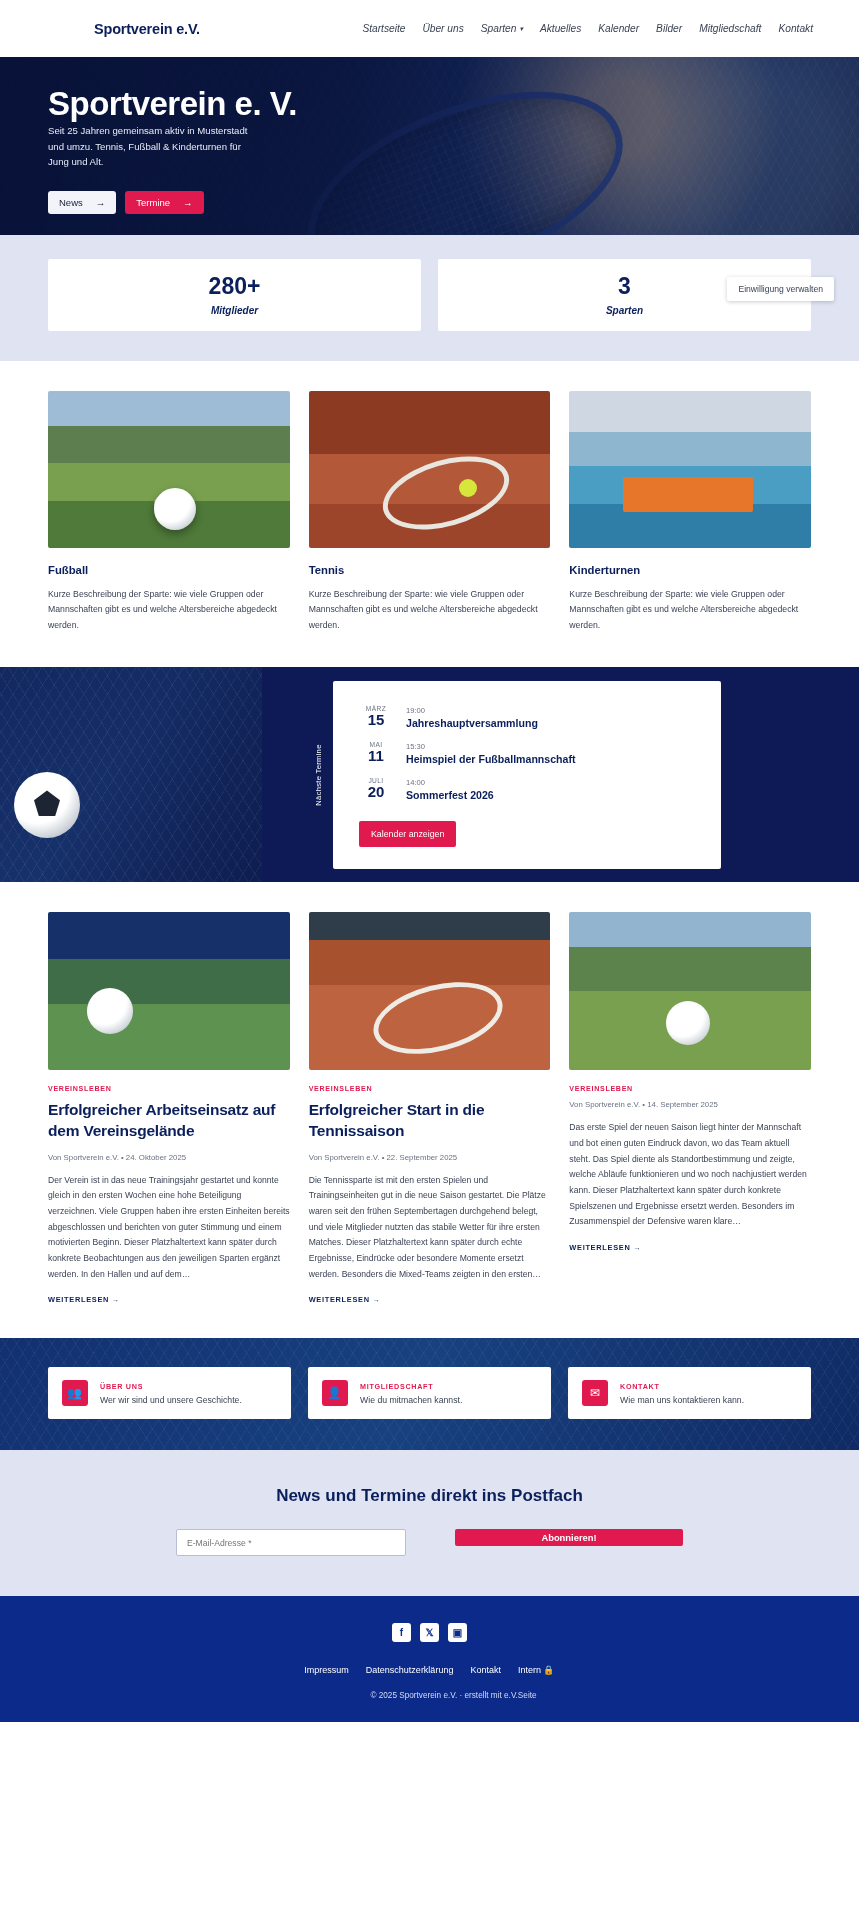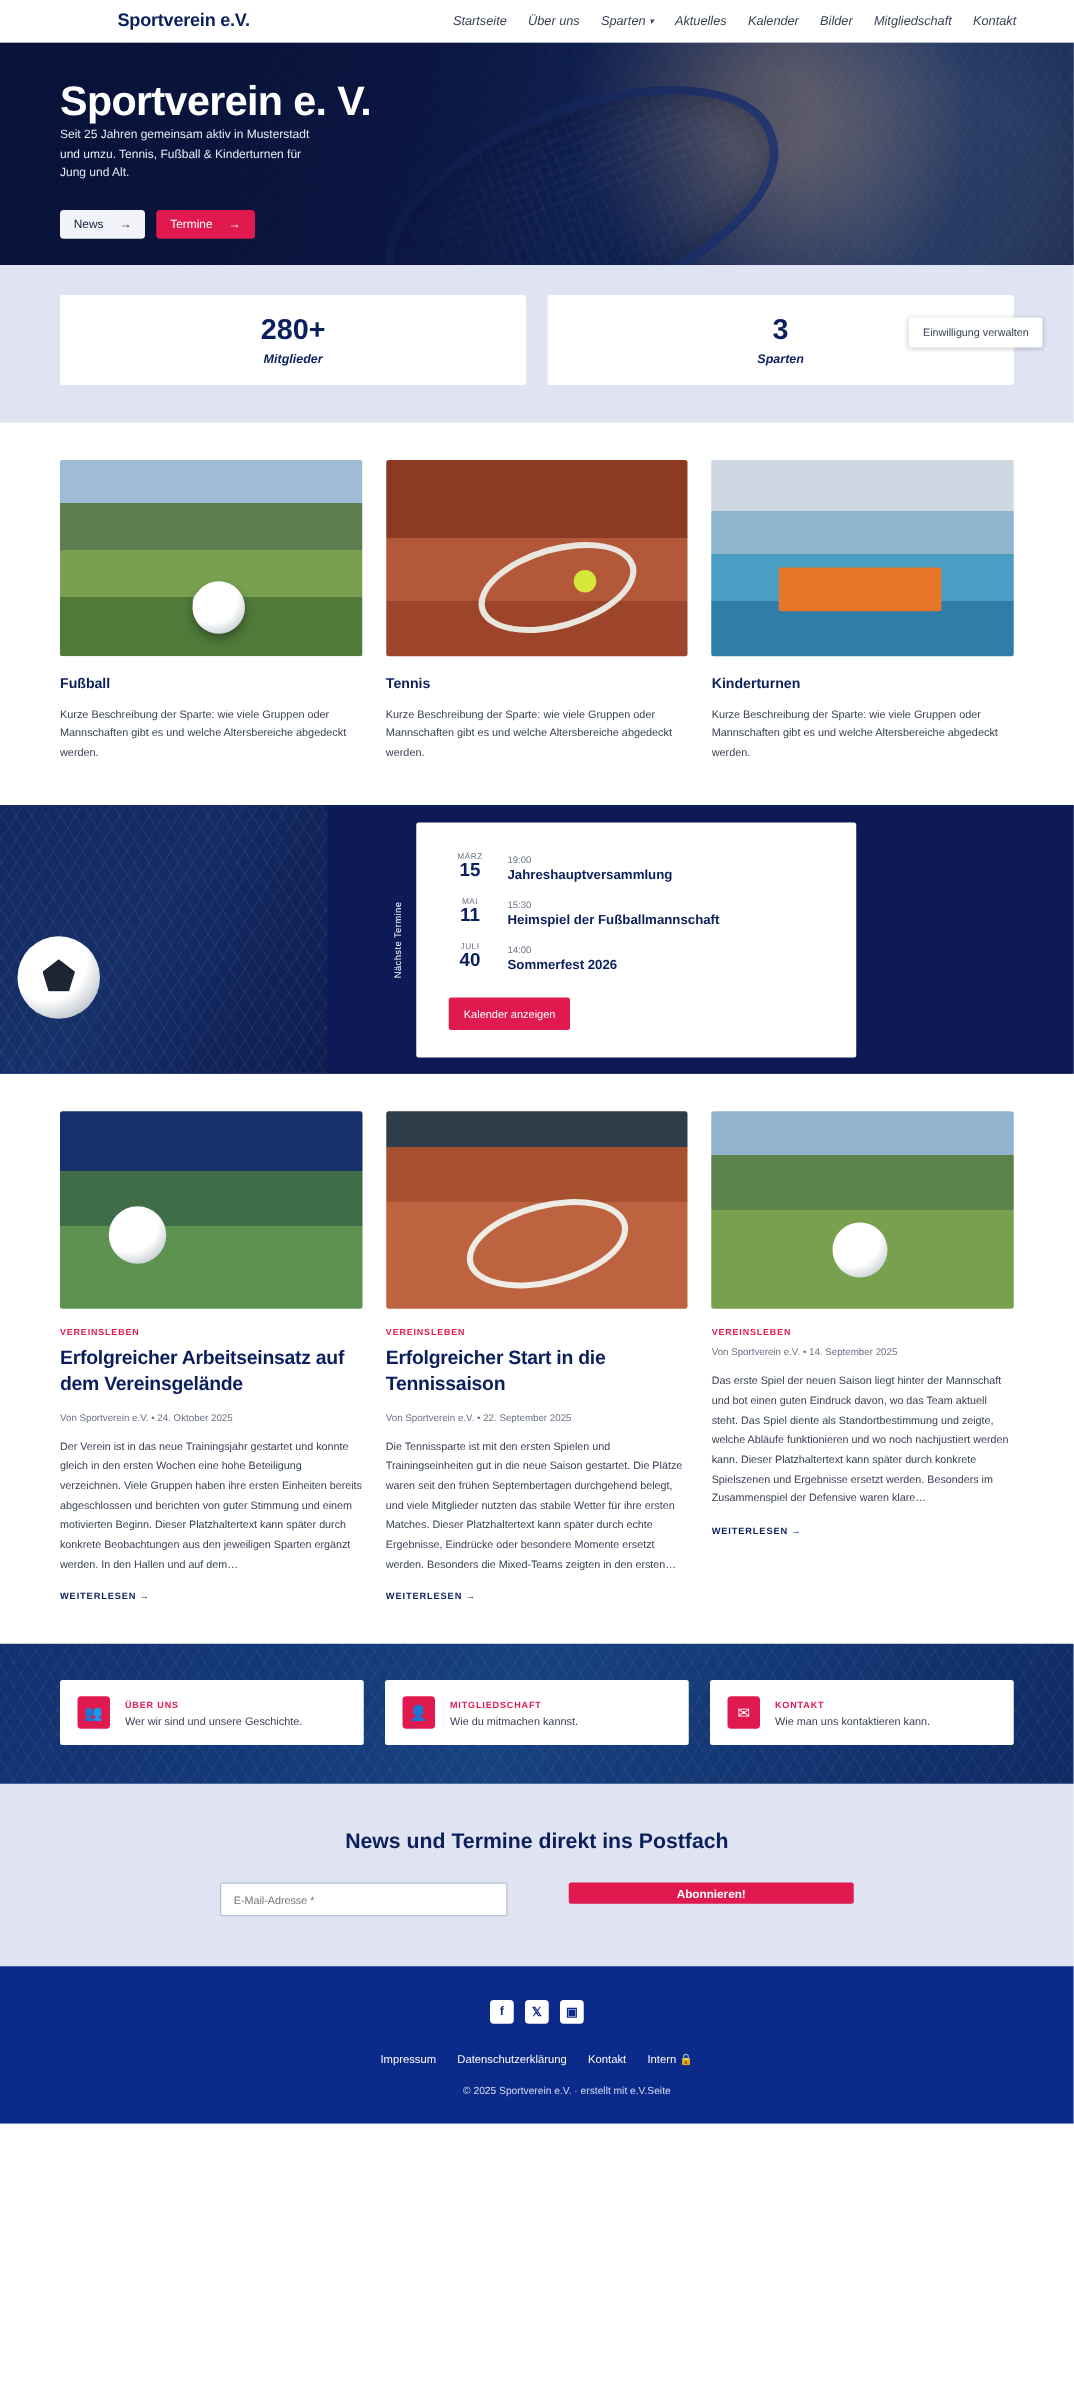--- a/index.html
+++ b/index.html
@@ -6,21 +6,21 @@
   html, body {
     width: 859px;
     background: #ffffff;
     font-family: "Liberation Sans", sans-serif;
     color: #16213a;
   }
   body { width: 859px; overflow-x: hidden; }
 
   
   .header {
-    height: 34px;
+    height: 57px;
     background: #ffffff;
     display: flex;
     align-items: center;
     padding: 0 24px;
     position: relative;
     z-index: 30;
   }
   .brand {
     font-size: 14.5px;
     font-weight: bold;
@@ -285,21 +285,21 @@
     left: 52px;
     top: 50%;
     transform: translateY(-50%) rotate(180deg);
     writing-mode: vertical-rl;
     font-size: 7.6px;
     color: #fff;
     letter-spacing: .3px;
   }
   .termine-card {
     background: #fff;
-    width: 352px;
+    width: 388px;
     border-radius: 2px;
     padding: 24px 16px 22px 26px;
     margin-left: 13px;
   }
   .event-row {
     display: flex;
     align-items: flex-start;
     margin-bottom: 12px;
   }
   .event-date {
@@ -632,21 +632,21 @@
           <div class="event-day">11</div>
         </div>
         <div class="event-info">
           <div class="event-time">15:30</div>
           <div class="event-title">Heimspiel der Fußballmannschaft</div>
         </div>
       </div>
       <div class="event-row">
         <div class="event-date">
           <div class="event-month">JULI</div>
-          <div class="event-day">40</div>
+          <div class="event-day">20</div>
         </div>
         <div class="event-info">
           <div class="event-time">14:00</div>
           <div class="event-title">Sommerfest 2026</div>
         </div>
       </div>
       <button class="btn-kalender">Kalender anzeigen</button>
     </div>
   </div>
 </section>

